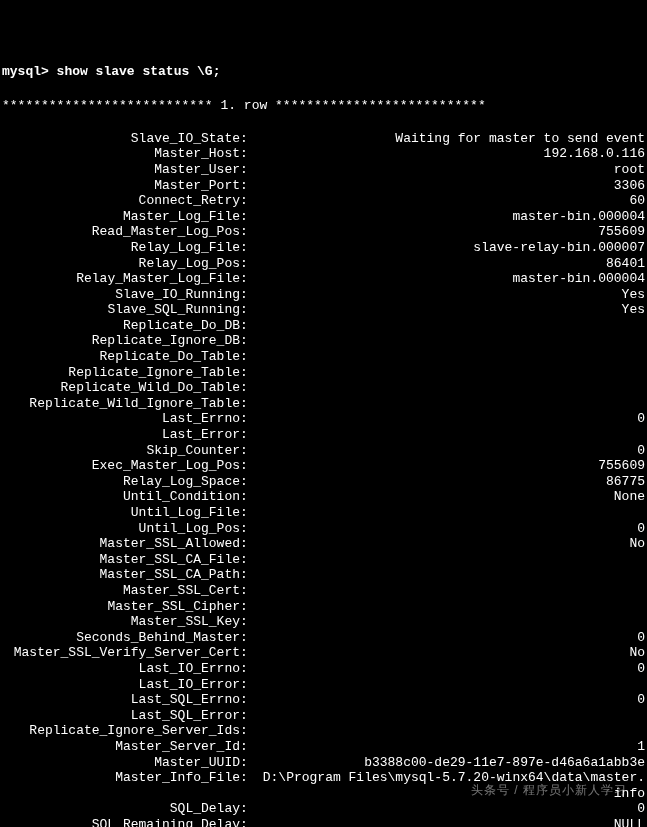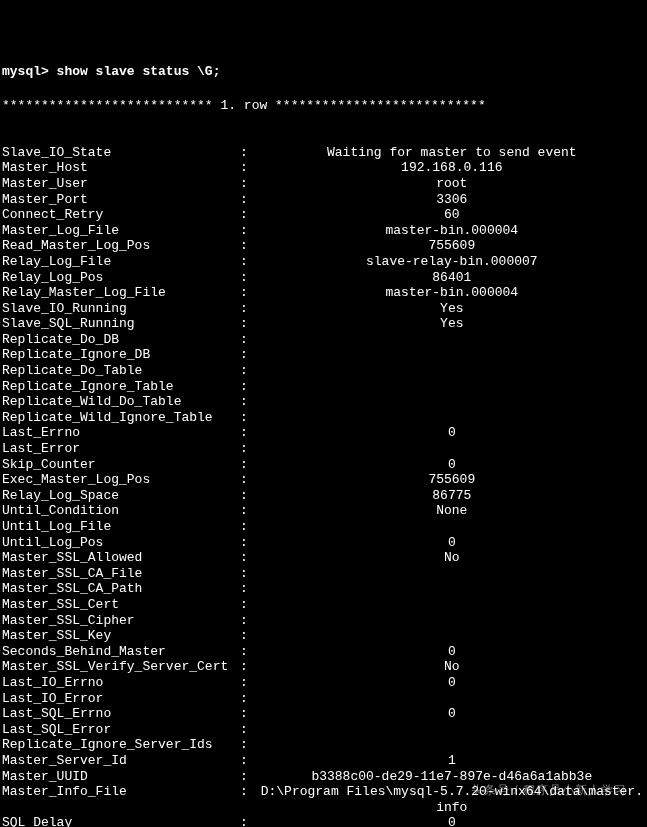--- a/index.html
+++ b/index.html
@@ -20,36 +20,36 @@
       position: relative;
       white-space: pre;
     }
     .prompt-line {
       display: block;
       margin-bottom: 2px;
       font-weight: bold;
     }
     .header-line {
       display: block;
-      margin-bottom: 16px;
+      margin-bottom: 2px;
     }
     .row {
       display: flex;
       margin-bottom: 0px;
     }
     .label {
       width: 238px;
-      text-align: left;
+      text-align: right;
       padding-right: 0;
     }
     .sep {
       padding: 0 3px 0 0;
     }
     .value {
-      text-align: center;
+      text-align: right;
       flex: 1;
       word-break: break-all;
       white-space: normal;
     }
     .watermark {
       position: absolute;
       bottom: 30px;
       right: 20px;
       color: rgba(255,255,255,0.45);
       font-family: sans-serif;

